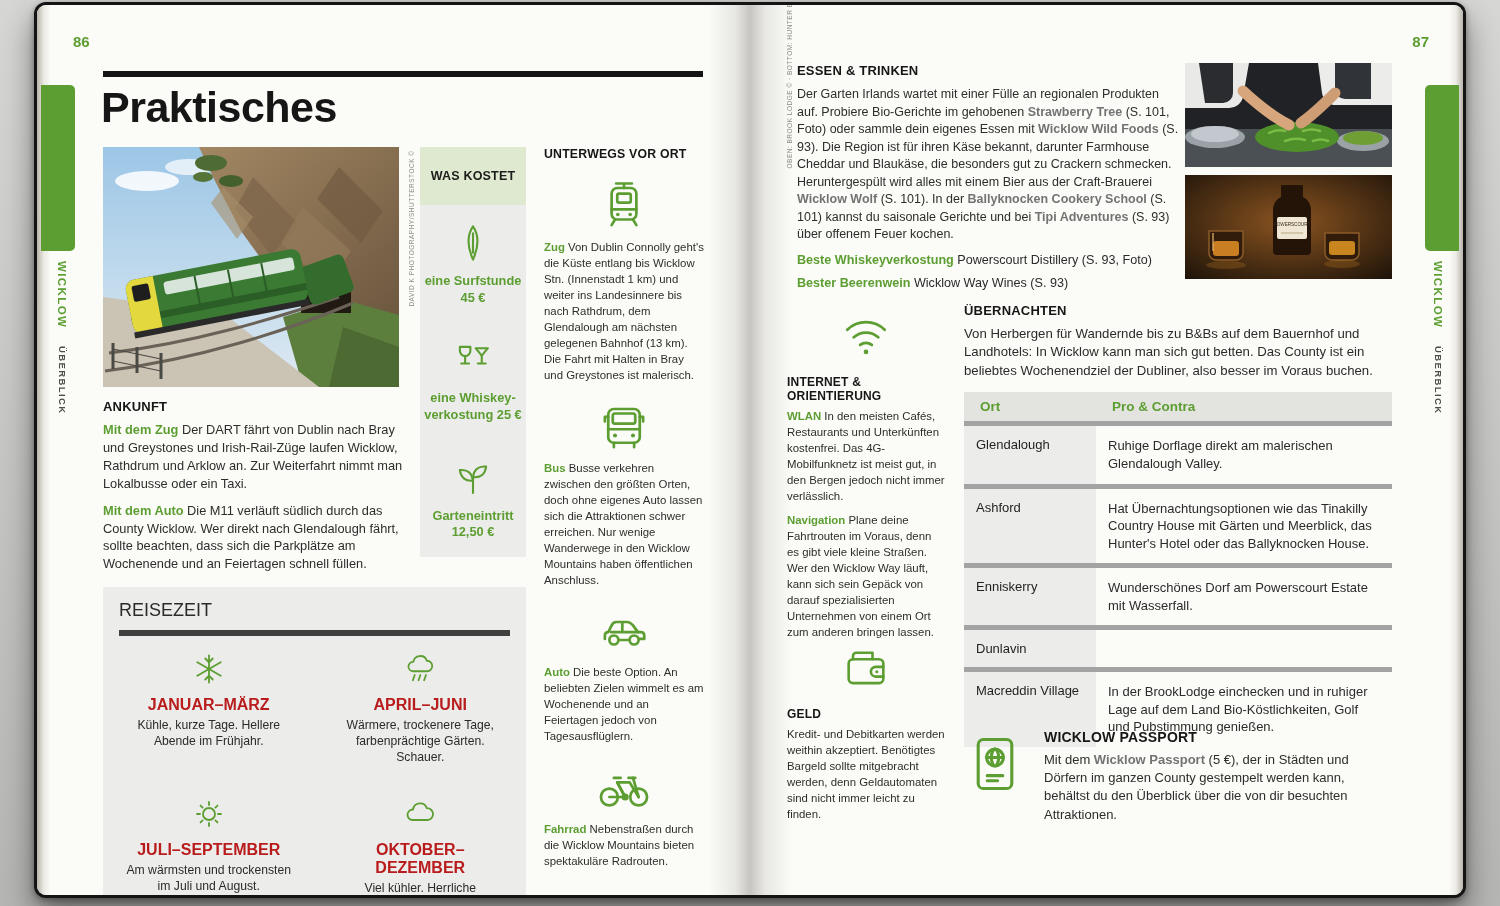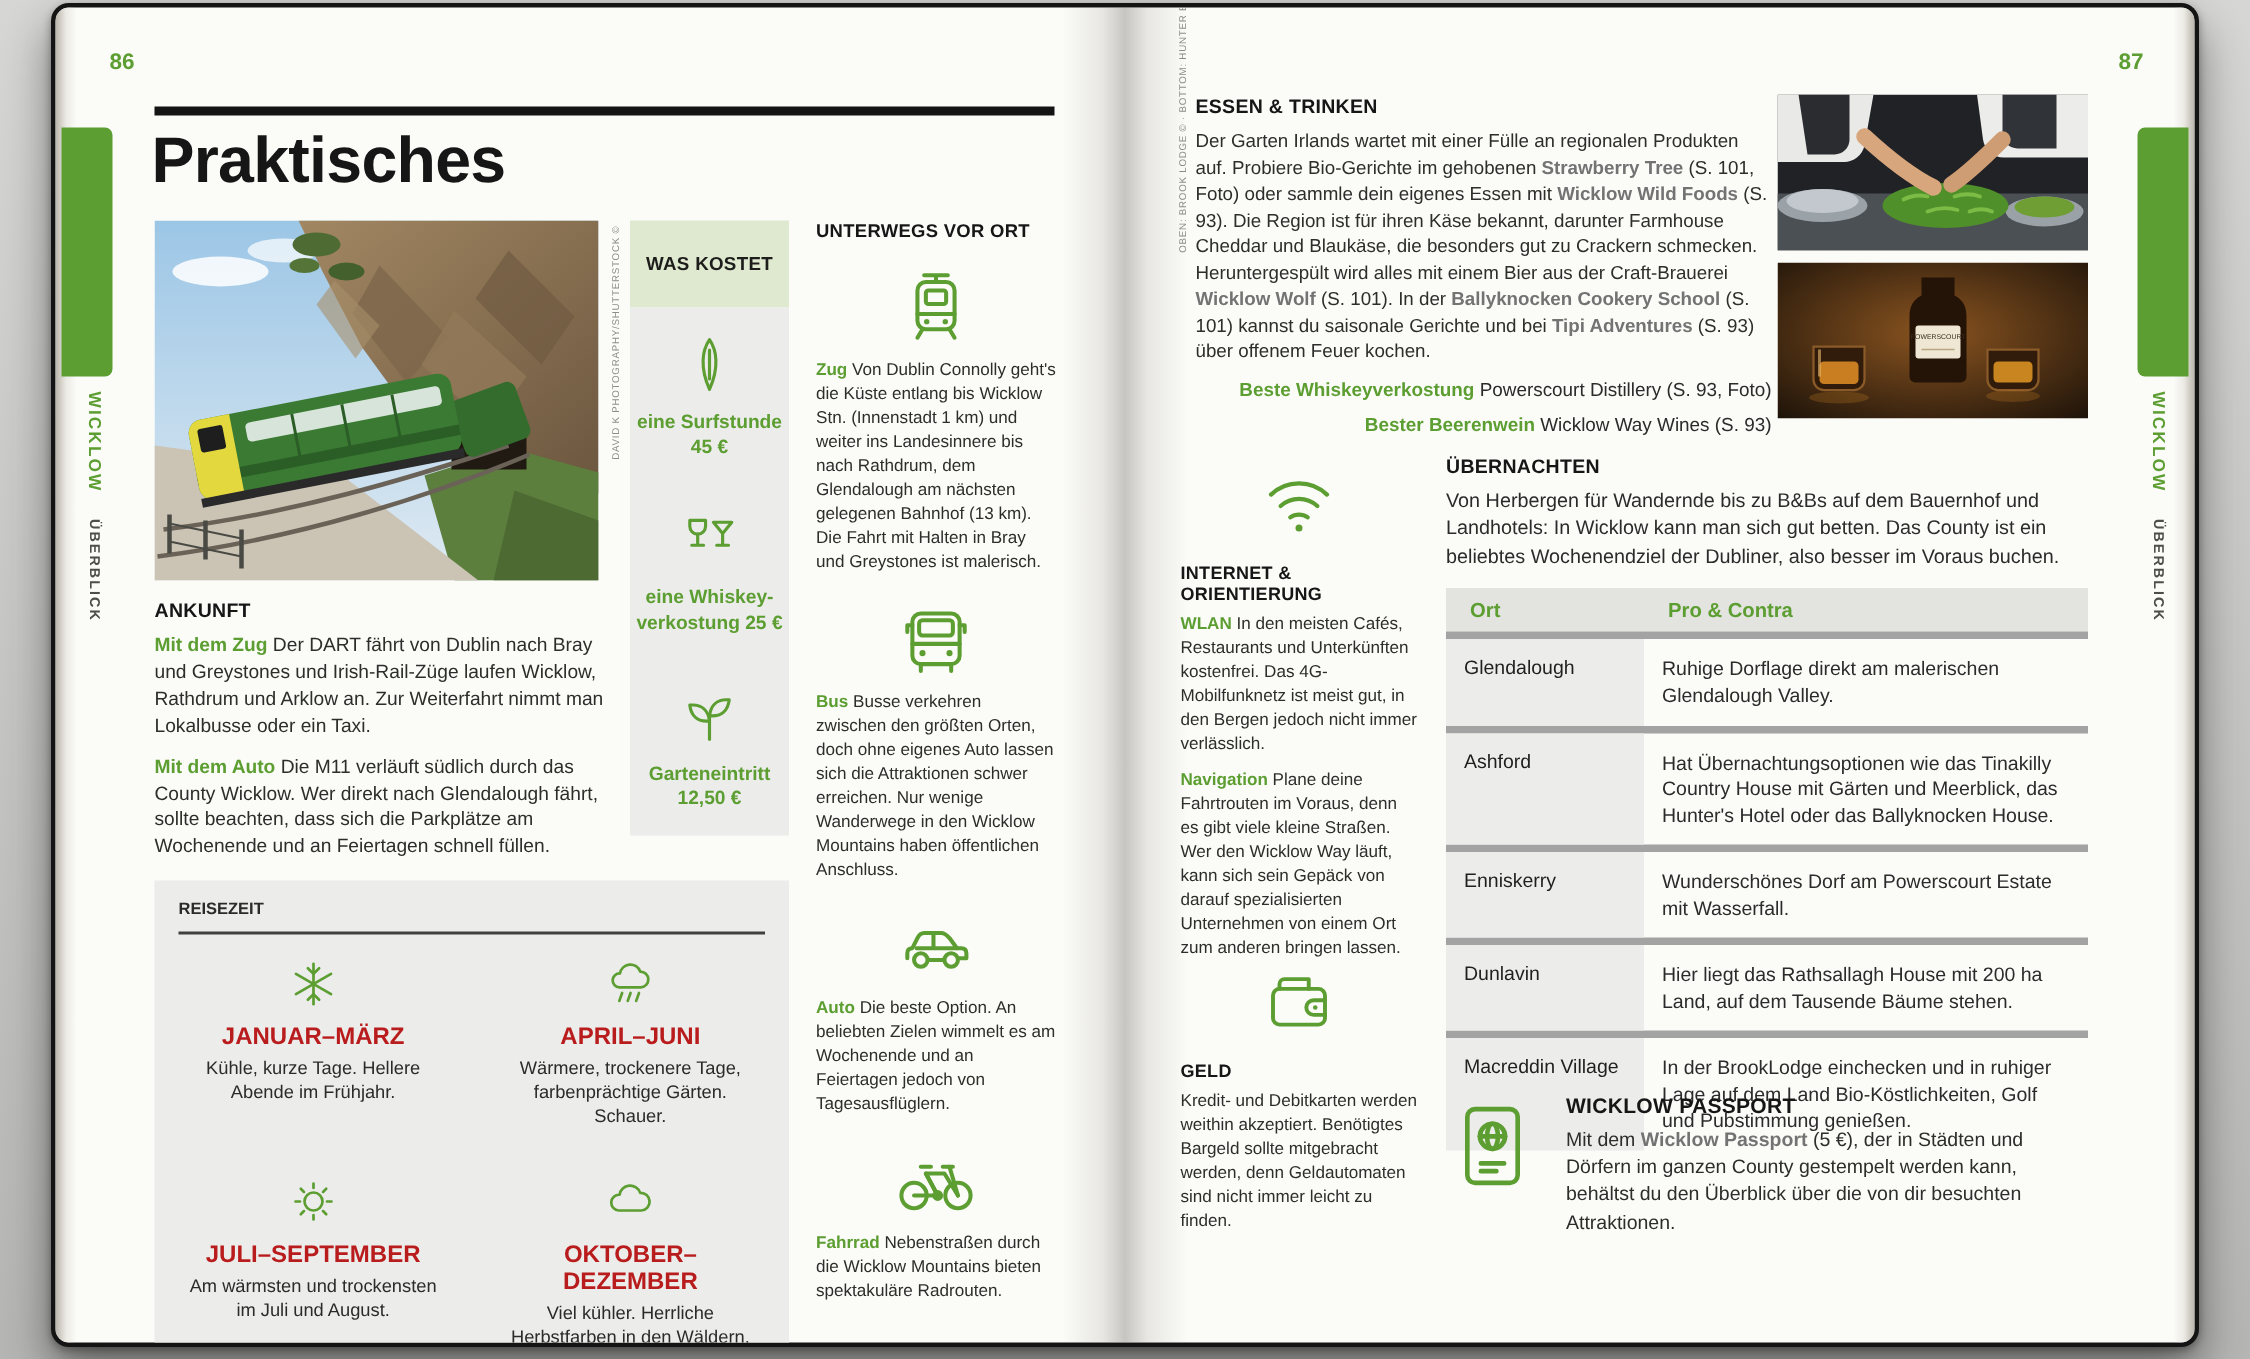--- a/index.html
+++ b/index.html
@@ -70,38 +70,38 @@
   .body { font-size:12.8px; line-height:1.4; color:#2d2d2b; }
   .small { font-size:11.4px; line-height:1.4; color:#2d2d2b; }
   .lead { color:var(--g); font-weight:800; }
   b { font-weight:800; color:#737373; }
 
   .ankunft { position:absolute; left:58px; top:392px; width:302px; }
   .ankunft .sec { margin-bottom:7px; }
   .ankunft p { margin-bottom:9px; }
 
   .reisezeit { position:absolute; left:58px; top:580px; width:423px; background:var(--gray); padding-top:13px; }
-  .rz-head { margin:0 16px; padding-bottom:9px; border-bottom:2px solid #404040; font-size:11px; font-weight:700; }
+  .rz-head { margin:0 16px; padding-bottom:9px; border-bottom:6px solid #404040; font-size:18px; font-weight:400; }
   .rz-grid { display:grid; grid-template-columns:1fr 1fr; }
   .rz-cell { padding:15px 18px 16px; display:flex; flex-direction:column; align-items:center; text-align:center; }
   .rz-cell .ic { width:36px; height:36px; margin-bottom:9px; }
   .rz-title { font-weight:700; font-size:16px; margin-bottom:3px; color:#b91c1c; }
   .rz-text { font-size:12.2px; line-height:1.32; }
 
   .uw { position:absolute; left:499px; top:140px; width:160px; }
   .uw-head { font-size:12.3px; margin-bottom:18px; }
   .uw-item { display:flex; flex-direction:column; align-items:center; margin-bottom:16px; }
   .uw-item .ic { width:54px; height:54px; margin-bottom:7px; }
   .uw-item p { align-self:stretch; }
 
   
   .essen-col { position:absolute; left:48px; top:56px; width:384px; }
   .essen-col .sec { margin-bottom:8px; }
   .essen-col .body { font-size:12.5px; }
-  .hl { font-size:12.6px; margin-top:9px;text-align:right; }
+  .hl { font-size:12.6px; margin-top:9px; }
 
   .ph { position:absolute; left:436px; width:207px; height:104px; }
   .ph1 { top:56px; } .ph2 { top:168px; }
 
   .netcol { position:absolute; left:38px; top:300px; width:158px; }
   .netcol .ic, .geld .ic { display:block; margin:0 auto; }
   .wifi-ic { width:56px; height:56px; }
   .netcol .sec { font-size:12px; margin:12px 0 6px; }
   .netcol p { margin-bottom:8px; }
 
@@ -394,21 +394,20 @@
           <div class="tbl-row">
             <div class="cell-ort">Ashford</div>
             <div class="cell-info">Hat Übernachtungsoptionen wie das Tinakilly Country House mit Gärten und Meerblick, das Hunter's Hotel oder das Ballyknocken House.</div>
           </div>
           <div class="tbl-row">
             <div class="cell-ort">Enniskerry</div>
             <div class="cell-info">Wunderschönes Dorf am Powerscourt Estate mit Wasserfall.</div>
           </div>
           <div class="tbl-row">
             <div class="cell-ort">Dunlavin</div>
-            <div class="cell-info">Hier liegt das Rathsallagh House mit 200 ha Land, auf dem Tausende Bäume stehen.</div>
           </div>
           <div class="tbl-row">
             <div class="cell-ort">Macreddin Village</div>
             <div class="cell-info">In der BrookLodge einchecken und in ruhiger Lage auf dem Land Bio-Köstlichkeiten, Golf und Pubstimmung genießen.</div>
           </div>
         </div>
       </div>
 
       <div class="geld">
         <svg class="ic wallet-ic" viewBox="0 0 48 48">

